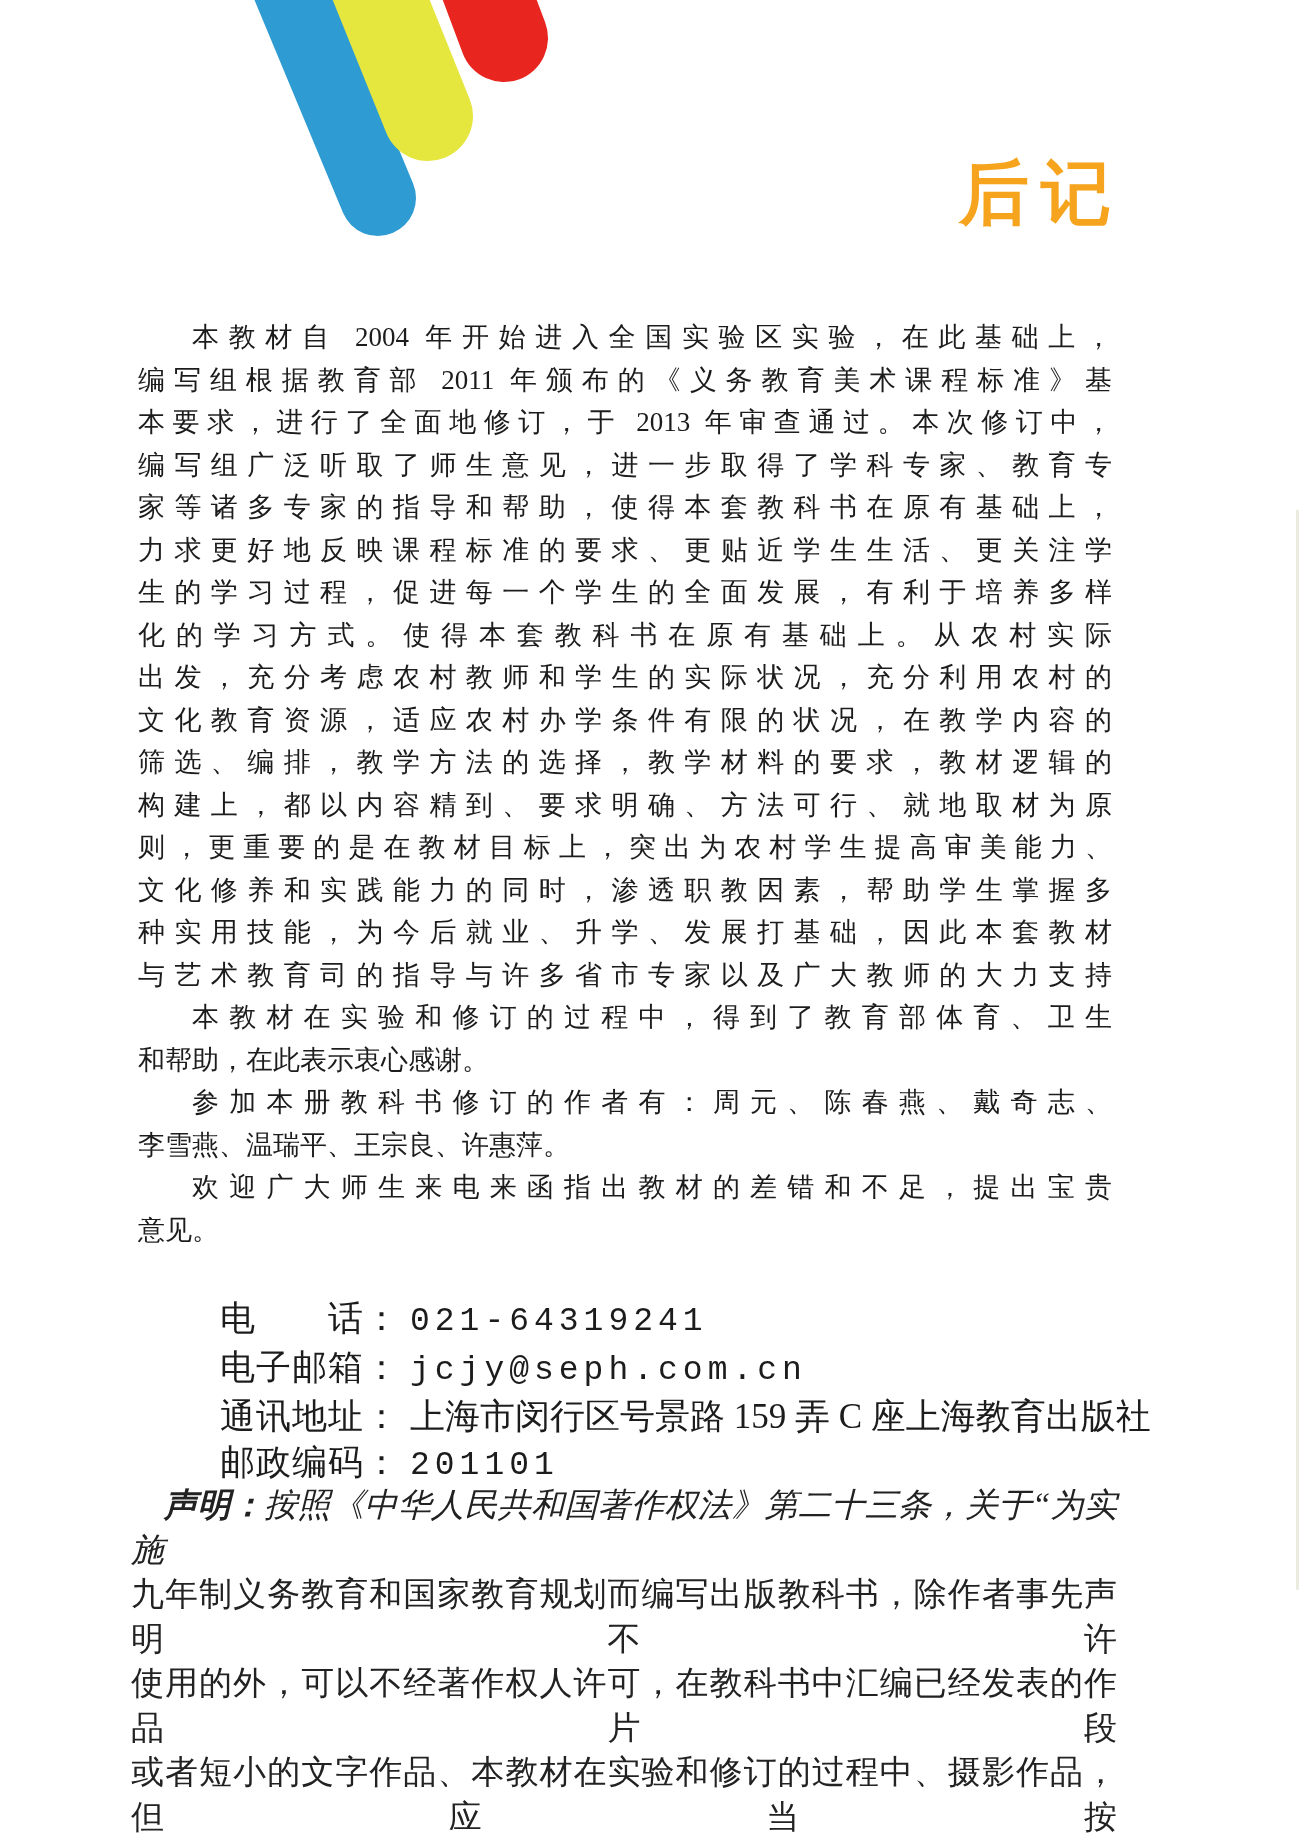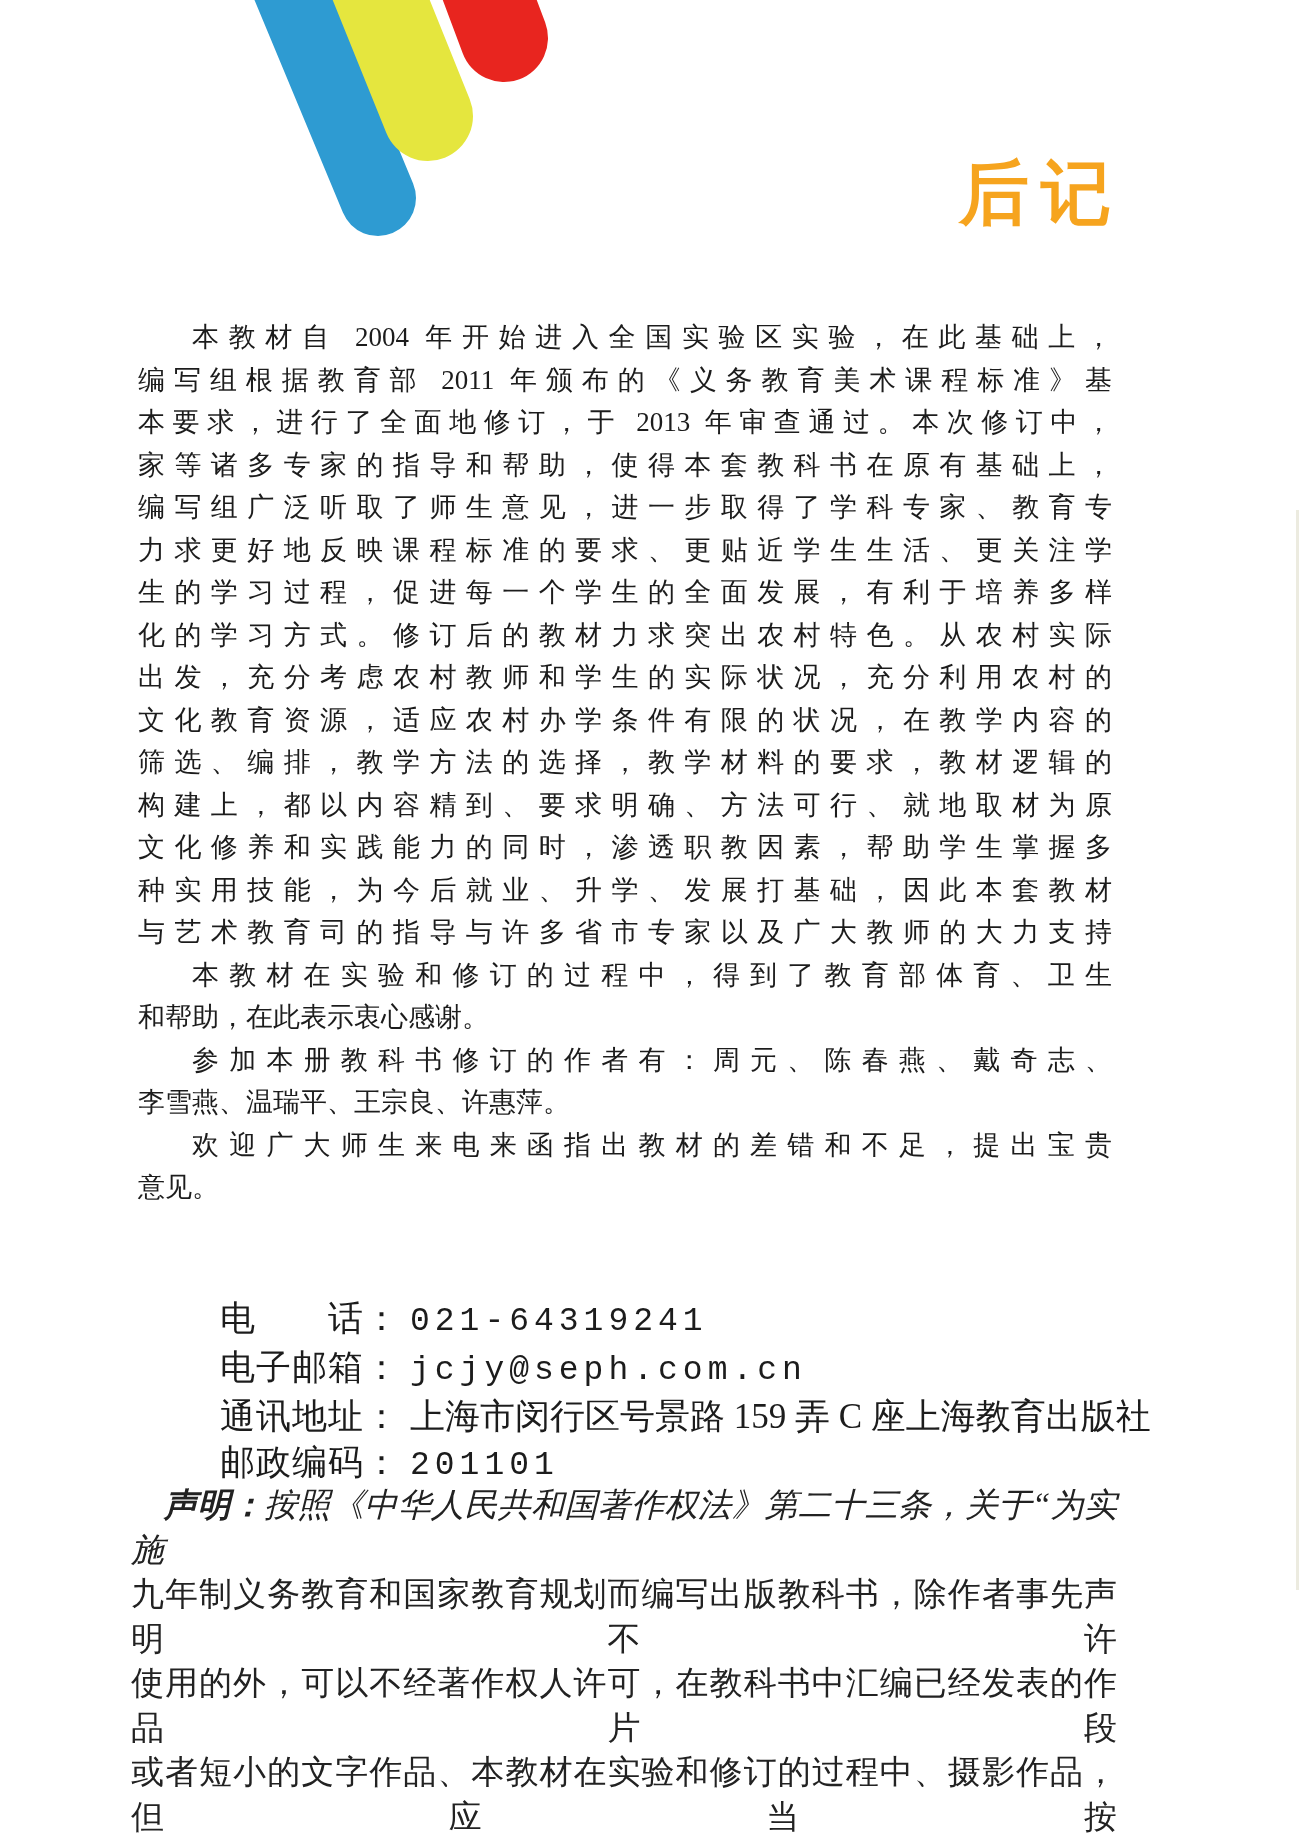--- a/index.html
+++ b/index.html
@@ -83,29 +83,30 @@
     <line x1="357" y1="-60" x2="428" y2="116" stroke-width="90" stroke-linecap="round" style="stroke: rgb(229, 230, 62);"></line>
     <line x1="471" y1="-50" x2="504" y2="38" stroke-width="88" stroke-linecap="round" style="stroke: rgb(232, 37, 31);"></line>
   </svg>
 
   <div class="page-title" style="color: rgb(246, 164, 30);">后记</div>
 
   <div class="body-text">
     <div class="bl first">本教材自 2004 年开始进入全国实验区实验，在此基础上，</div>
     <div class="bl">编写组根据教育部 2011 年颁布的《义务教育美术课程标准》基</div>
     <div class="bl">本要求，进行了全面地修订，于 2013 年审查通过。本次修订中，</div>
+    <div class="bl">编写组广泛听取了师生意见，进一步取得了学科专家、教育专</div>
     <div class="bl">家等诸多专家的指导和帮助，使得本套教科书在原有基础上，</div>
-    <div class="bl">编写组广泛听取了师生意见，进一步取得了学科专家、教育专</div>
     <div class="bl">力求更好地反映课程标准的要求、更贴近学生生活、更关注学</div>
     <div class="bl">生的学习过程，促进每一个学生的全面发展，有利于培养多样</div>
-    <div class="bl">化的学习方式。修订后的教材力求突出农村特色。从农村实际</div>
+    <div class="bl">化的学习方式。使得本套教科书在原有基础上。从农村实际</div>
     <div class="bl">出发，充分考虑农村教师和学生的实际状况，充分利用农村的</div>
     <div class="bl">文化教育资源，适应农村办学条件有限的状况，在教学内容的</div>
     <div class="bl">筛选、编排，教学方法的选择，教学材料的要求，教材逻辑的</div>
     <div class="bl">构建上，都以内容精到、要求明确、方法可行、就地取材为原</div>
+    <div class="bl">则，更重要的是在教材目标上，突出为农村学生提高审美能力、</div>
     <div class="bl">文化修养和实践能力的同时，渗透职教因素，帮助学生掌握多</div>
     <div class="bl">种实用技能，为今后就业、升学、发展打基础，因此本套教材</div>
 
     <div class="bl">与艺术教育司的指导与许多省市专家以及广大教师的大力支持</div>
     <div class="bl first">本教材在实验和修订的过程中，得到了教育部体育、卫生</div>
     <div class="bl end">和帮助，在此表示衷心感谢。</div>
 
     <div class="bl first">参加本册教科书修订的作者有：周元、陈春燕、戴奇志、</div>
     <div class="bl end">李雪燕、温瑞平、王宗良、许惠萍。</div>
 

